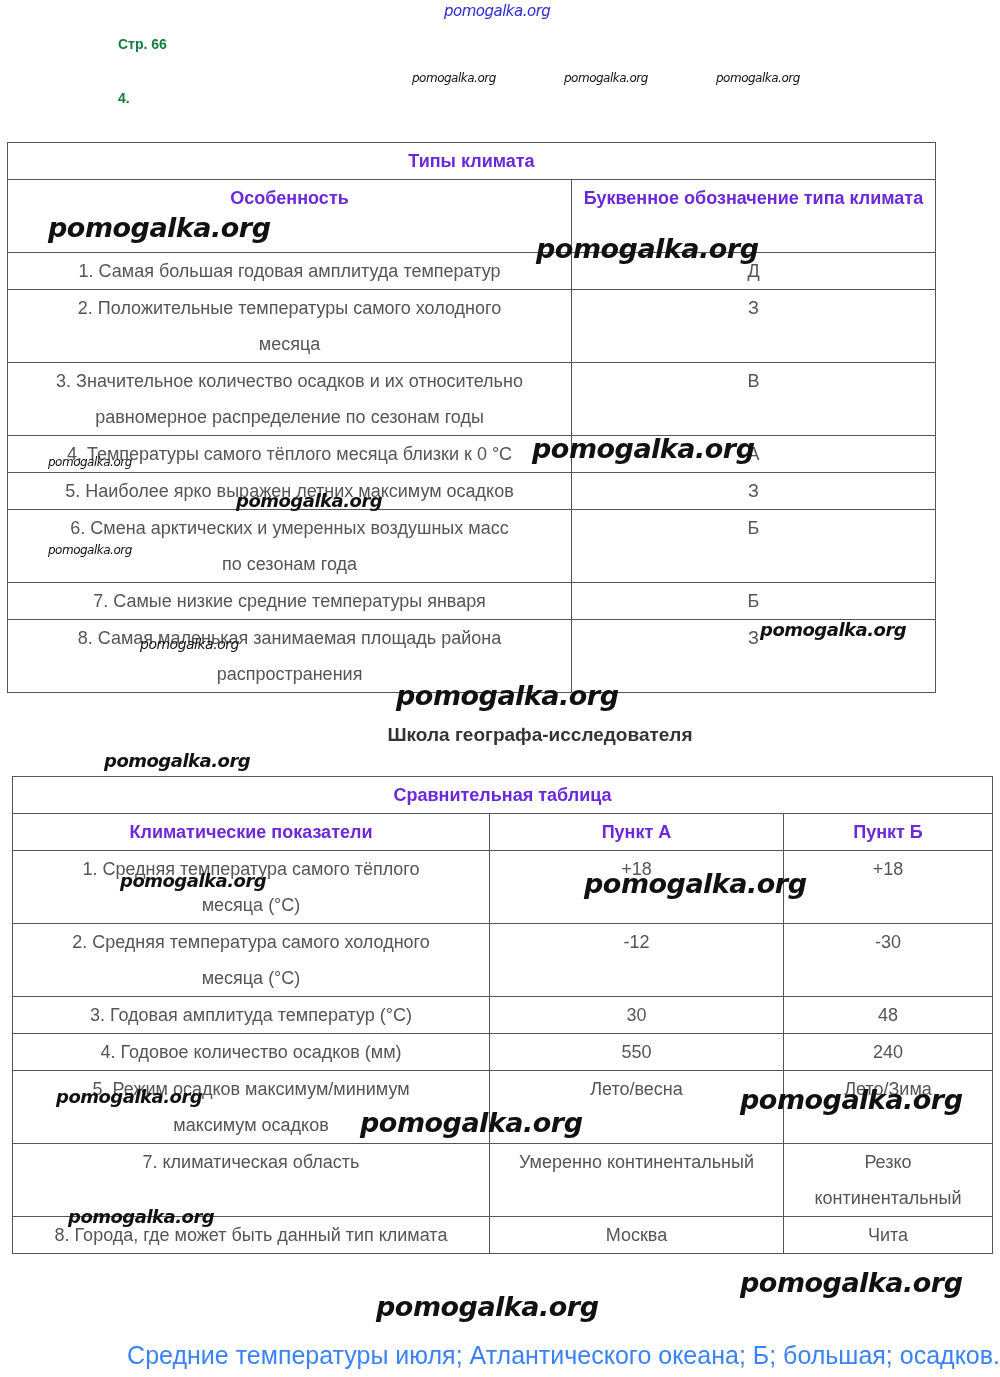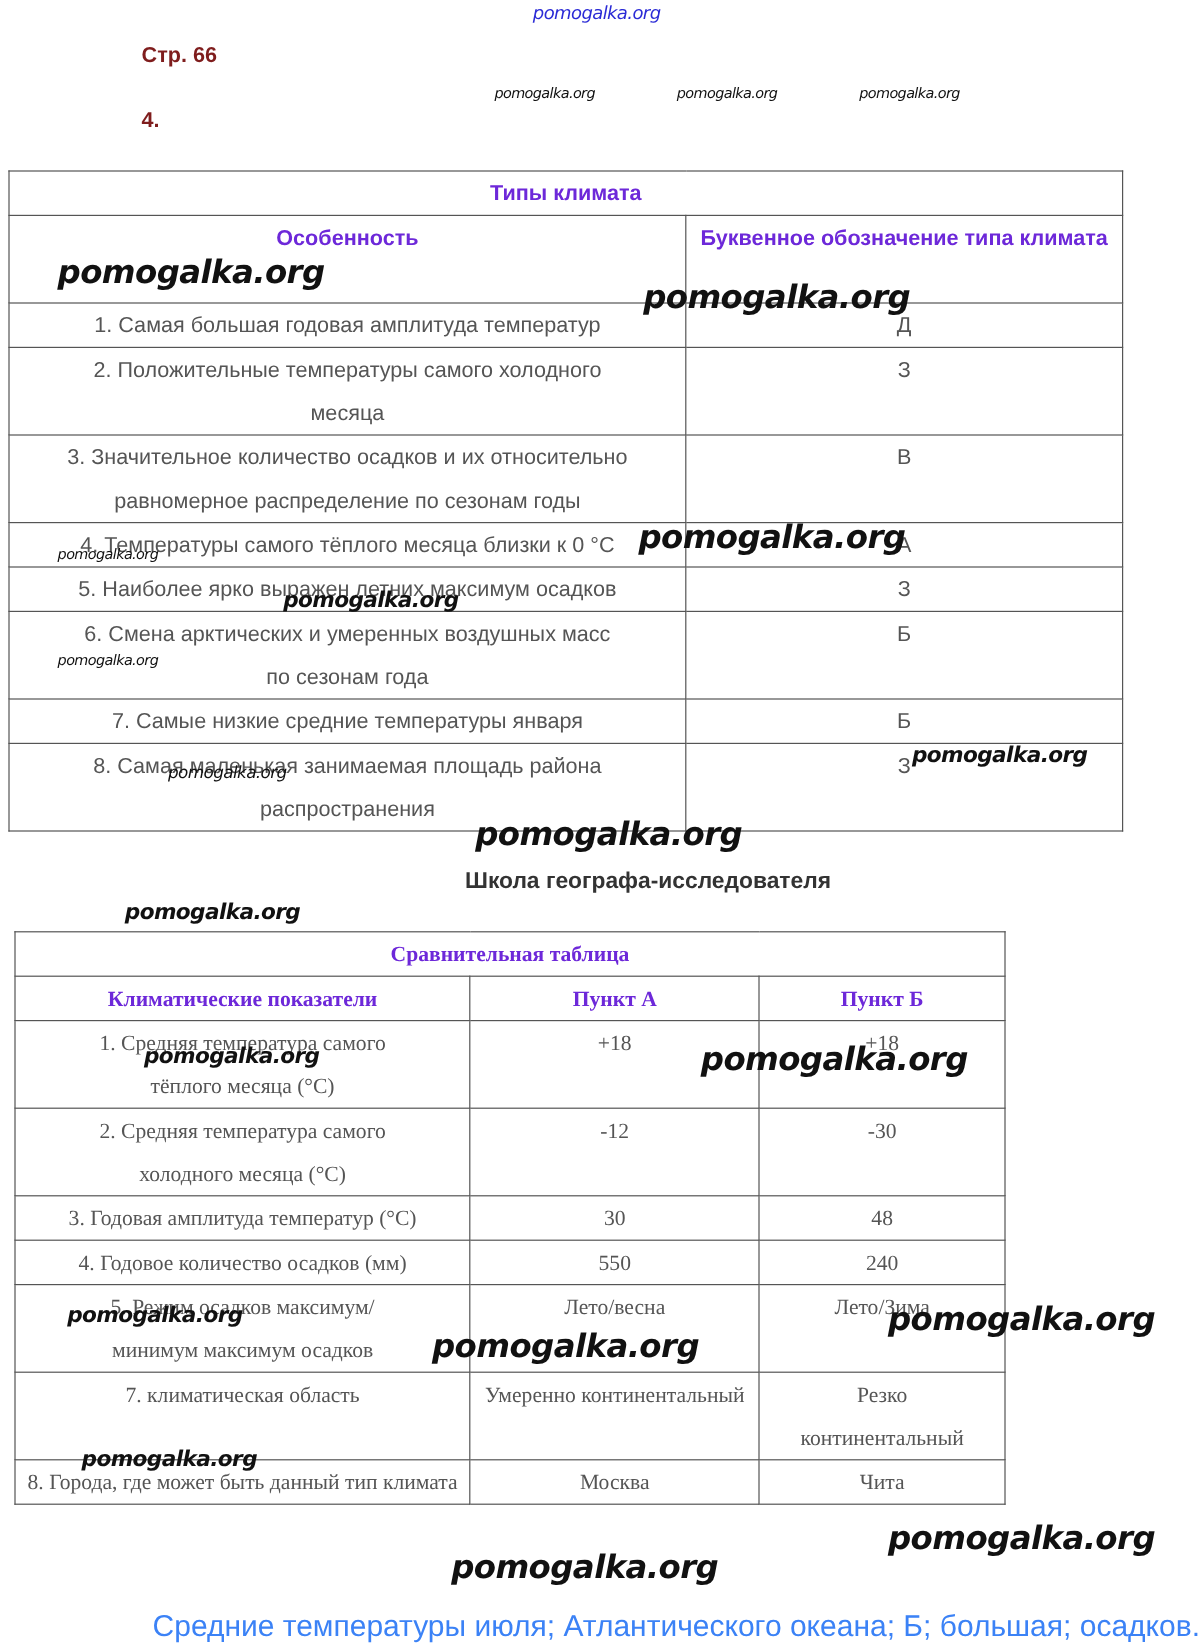--- a/index.html
+++ b/index.html
@@ -3,21 +3,21 @@
   <meta charset="utf-8">
   <style>
     html, body { margin:0; padding:0; background:#fff; }
     body { width:1000px; height:1377px; position:relative; overflow:hidden; font-family:"Liberation Sans", sans-serif; color:#444; }
     .abs { position:absolute; }
     .wm { position:absolute; font-family:"DejaVu Sans", sans-serif; color:#111; white-space:nowrap; letter-spacing:-0.5px;font-style:italic; }
     .wm-top { color:#2b2bd6; font-size:15px; top:2px; left:444px; }
     .wm-s { font-size:12px; }
     .wm-m { font-size:18px; font-weight:bold; }
     .wm-l { font-size:27px; font-weight:bold; }
-    .head-text { color:#7f1d1d; font-size:18px; font-weight:bold; }
+    .head-text { color:#15803d; font-size:14px; font-weight:bold; }
     table { position:absolute; border-collapse:collapse; font-size:18px; color:#555; }
     td, th { border:1px solid #555; text-align:center; vertical-align:top; padding:0 4px; line-height:36px; font-weight:normal; }
     th { color:#6d28d9; font-weight:bold; }
     .footer { position:absolute; top:1341px; left:0; width:1000px; text-align:right; font-size:25px; color:#3b82f6; }
     .subhead { position:absolute; top:724px; left:0; width:1080px; text-align:center; font-size:19px; font-weight:bold; color:#333; }
   </style>
 </head>
 <body>
 
 <div class="wm wm-top">pomogalka.org</div>
@@ -77,21 +77,21 @@
 <div class="wm wm-s" style="top:455px;left:48px;">pomogalka.org</div>
 <div class="wm wm-m" style="top:490px;left:236px;">pomogalka.org</div>
 <div class="wm wm-s" style="top:543px;left:48px;">pomogalka.org</div>
 <div class="wm wm-s" style="top:636px;left:140px;font-size:14px;">pomogalka.org</div>
 <div class="wm wm-m" style="top:619px;left:760px;">pomogalka.org</div>
 <div class="wm wm-l" style="top:680px;left:396px;">pomogalka.org</div>
 
 <div class="subhead">Школа географа-исследователя</div>
 <div class="wm wm-m" style="top:750px;left:104px;">pomogalka.org</div>
 
-<table style="top:776px;left:12px;width:826px;font-family:Liberation Serif, serif;">
+<table style="top:776px;left:12px;width:981px;">
   <tbody>
       <tr>
         <th colspan="3" style="height:36px;">Сравнительная таблица</th>
       </tr>
   <tr>
     <th style="width:468px;">Климатические показатели</th>
     <th style="width:285px;">Пункт А</th>
     <th style="width:200px;">Пункт Б</th>
   </tr>
   <tr>

